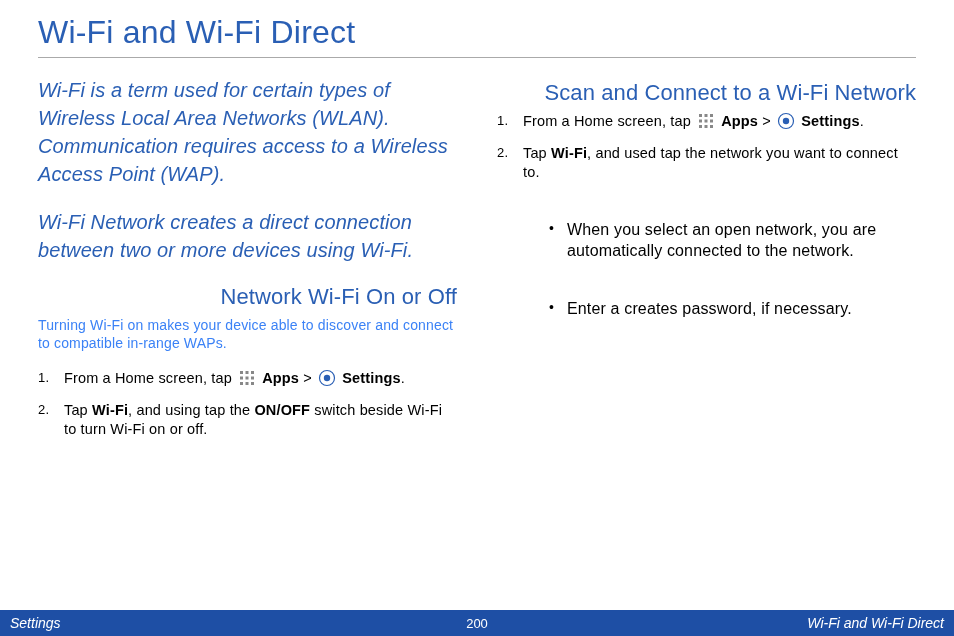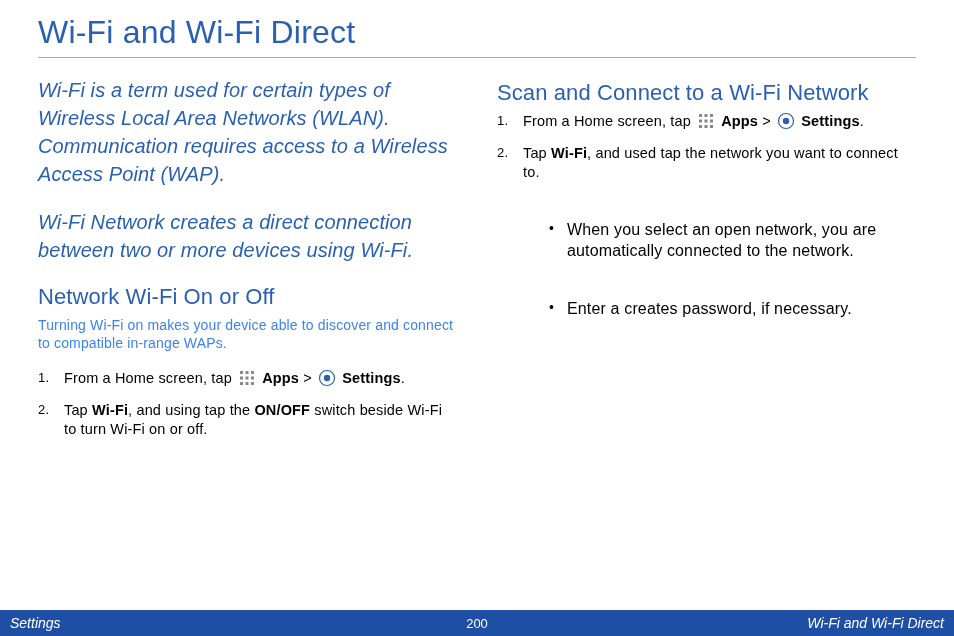--- a/index.html
+++ b/index.html
@@ -35,20 +35,21 @@
     margin-bottom: 20px;
     letter-spacing: 0.1px;
   }
   .section-heading {
     font-size: 22px;
     font-weight: 400;
     color: #2a5fb4;
     margin-bottom: 6px;
     margin-top: 4px;
     letter-spacing: 0.1px;
+    text-align: right;
   }
   .body-text {
     font-size: 14px;
     color: #3b82f6;
     line-height: 1.32;
     margin-bottom: 16px;
     letter-spacing: 0.15px;
   }
   ol.steps { list-style: none; padding: 0; margin: 0; }
   ol.steps > li {

